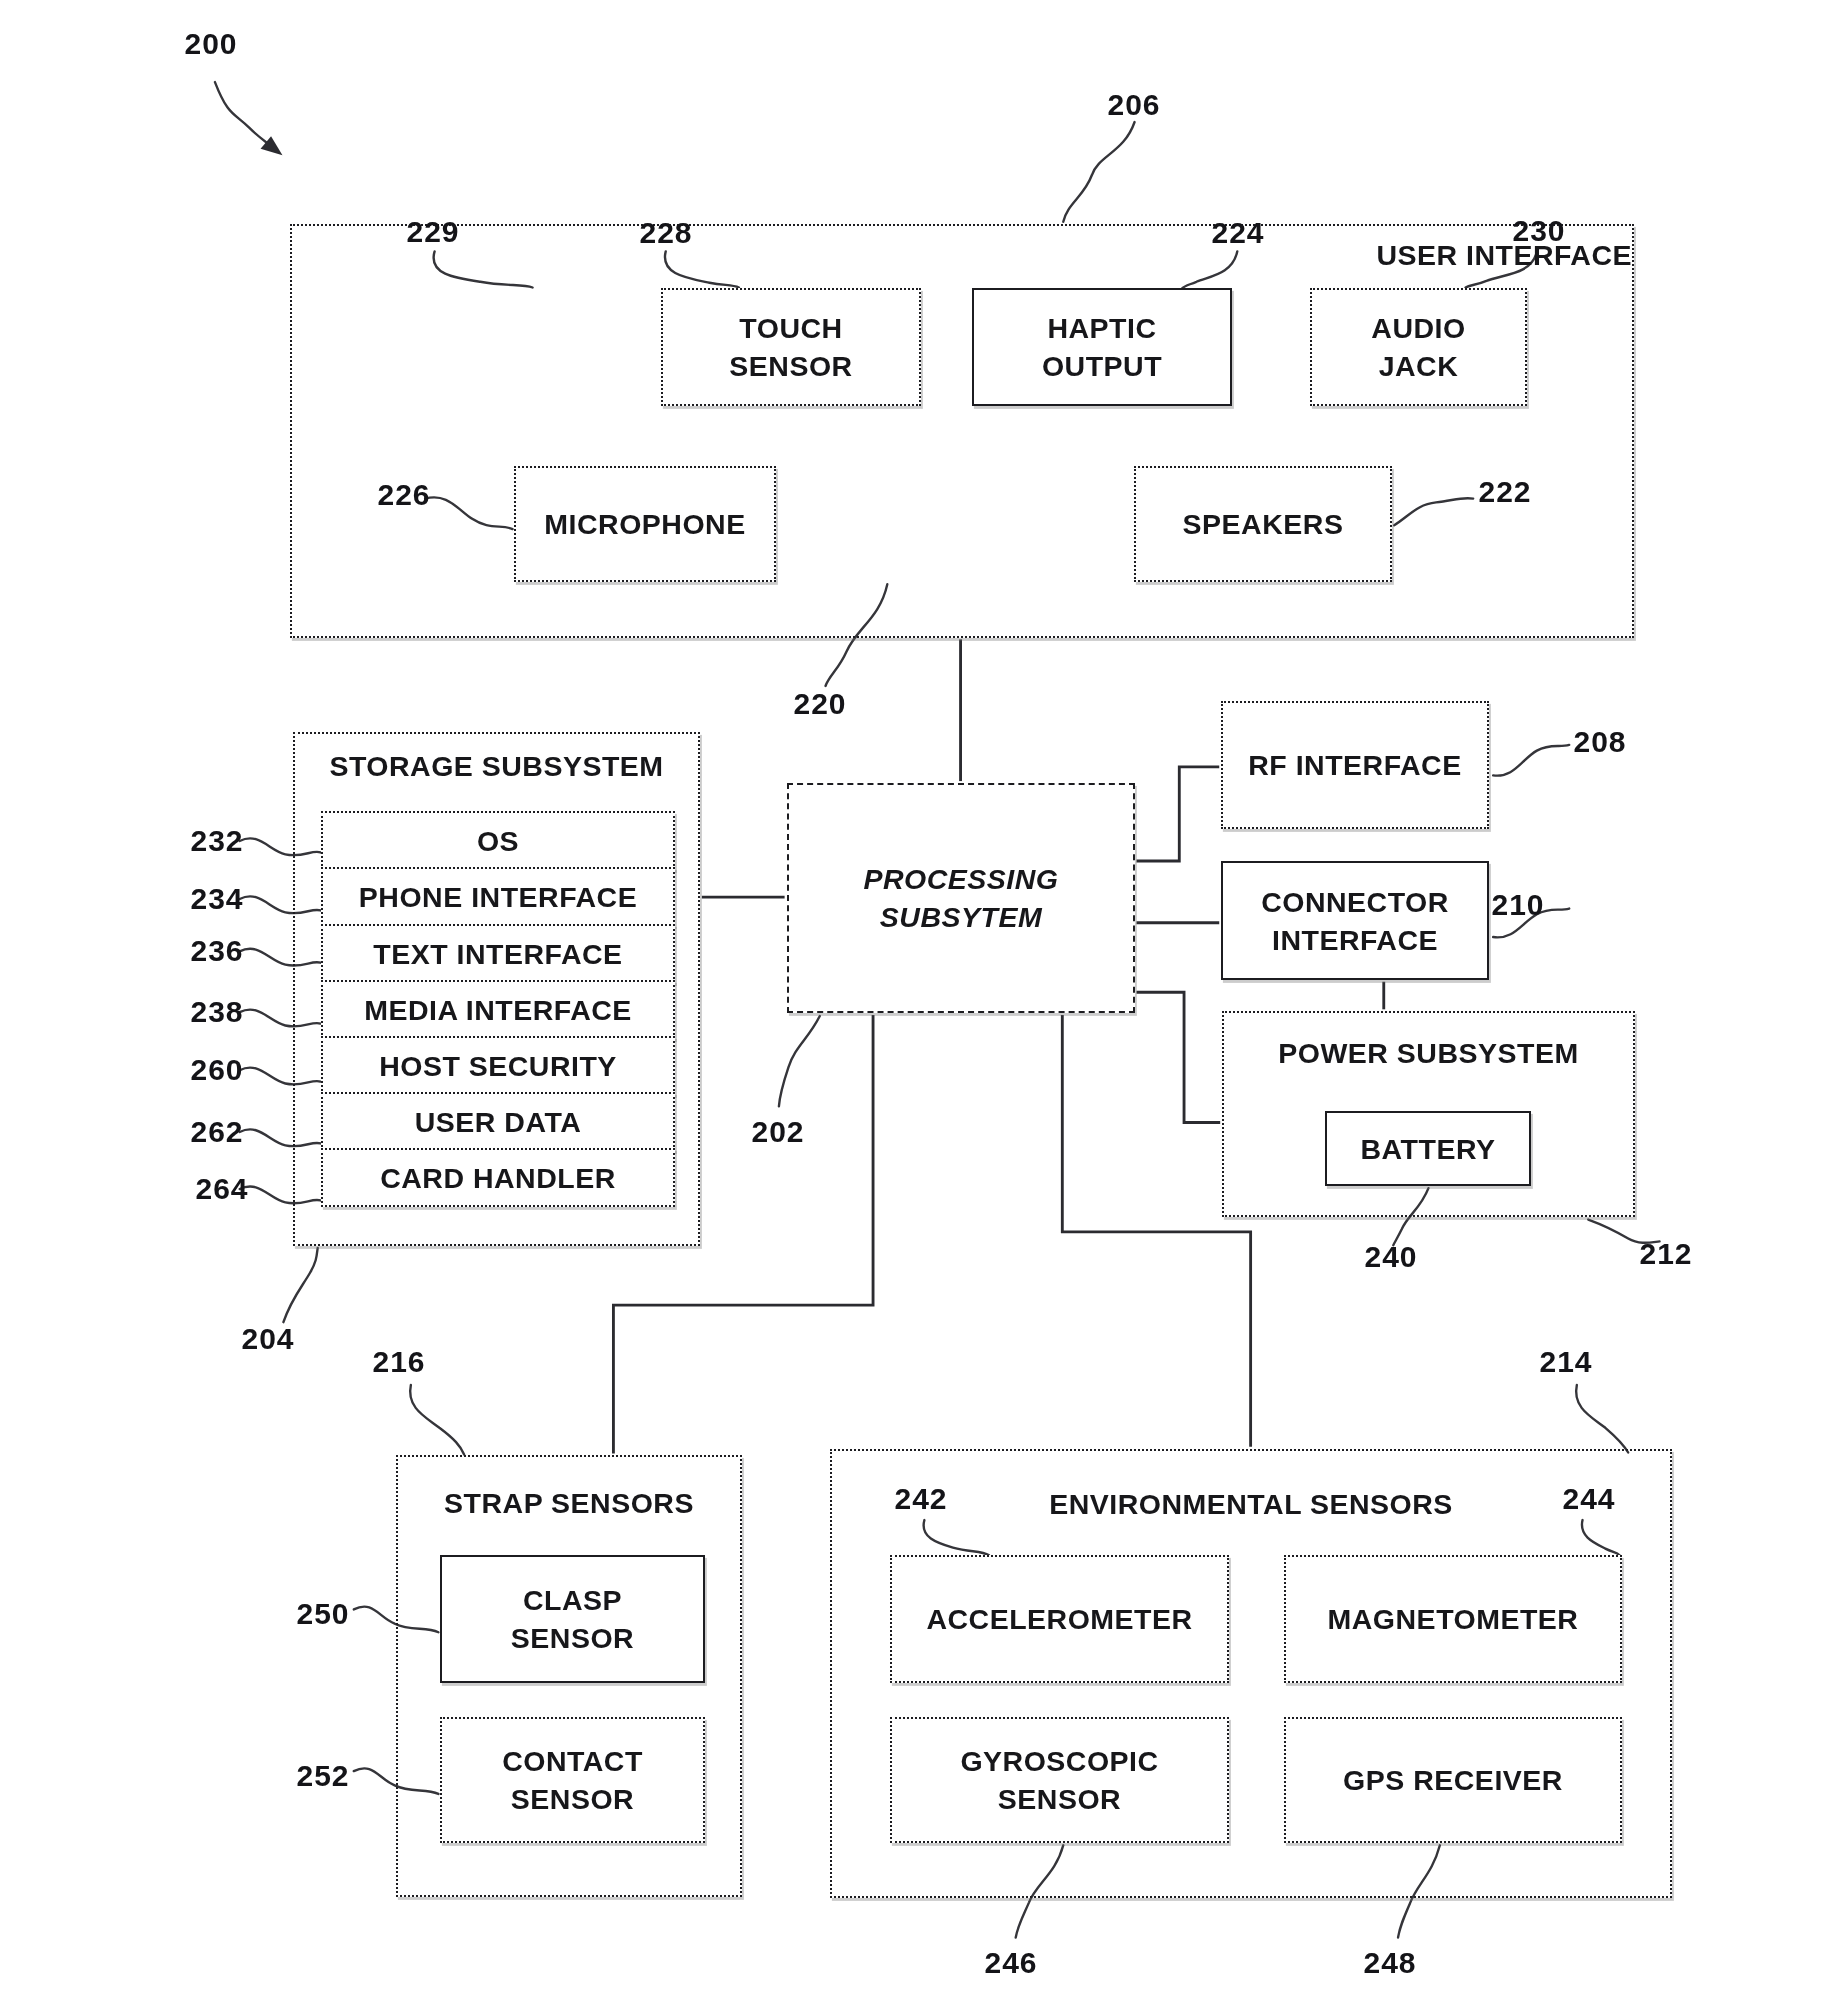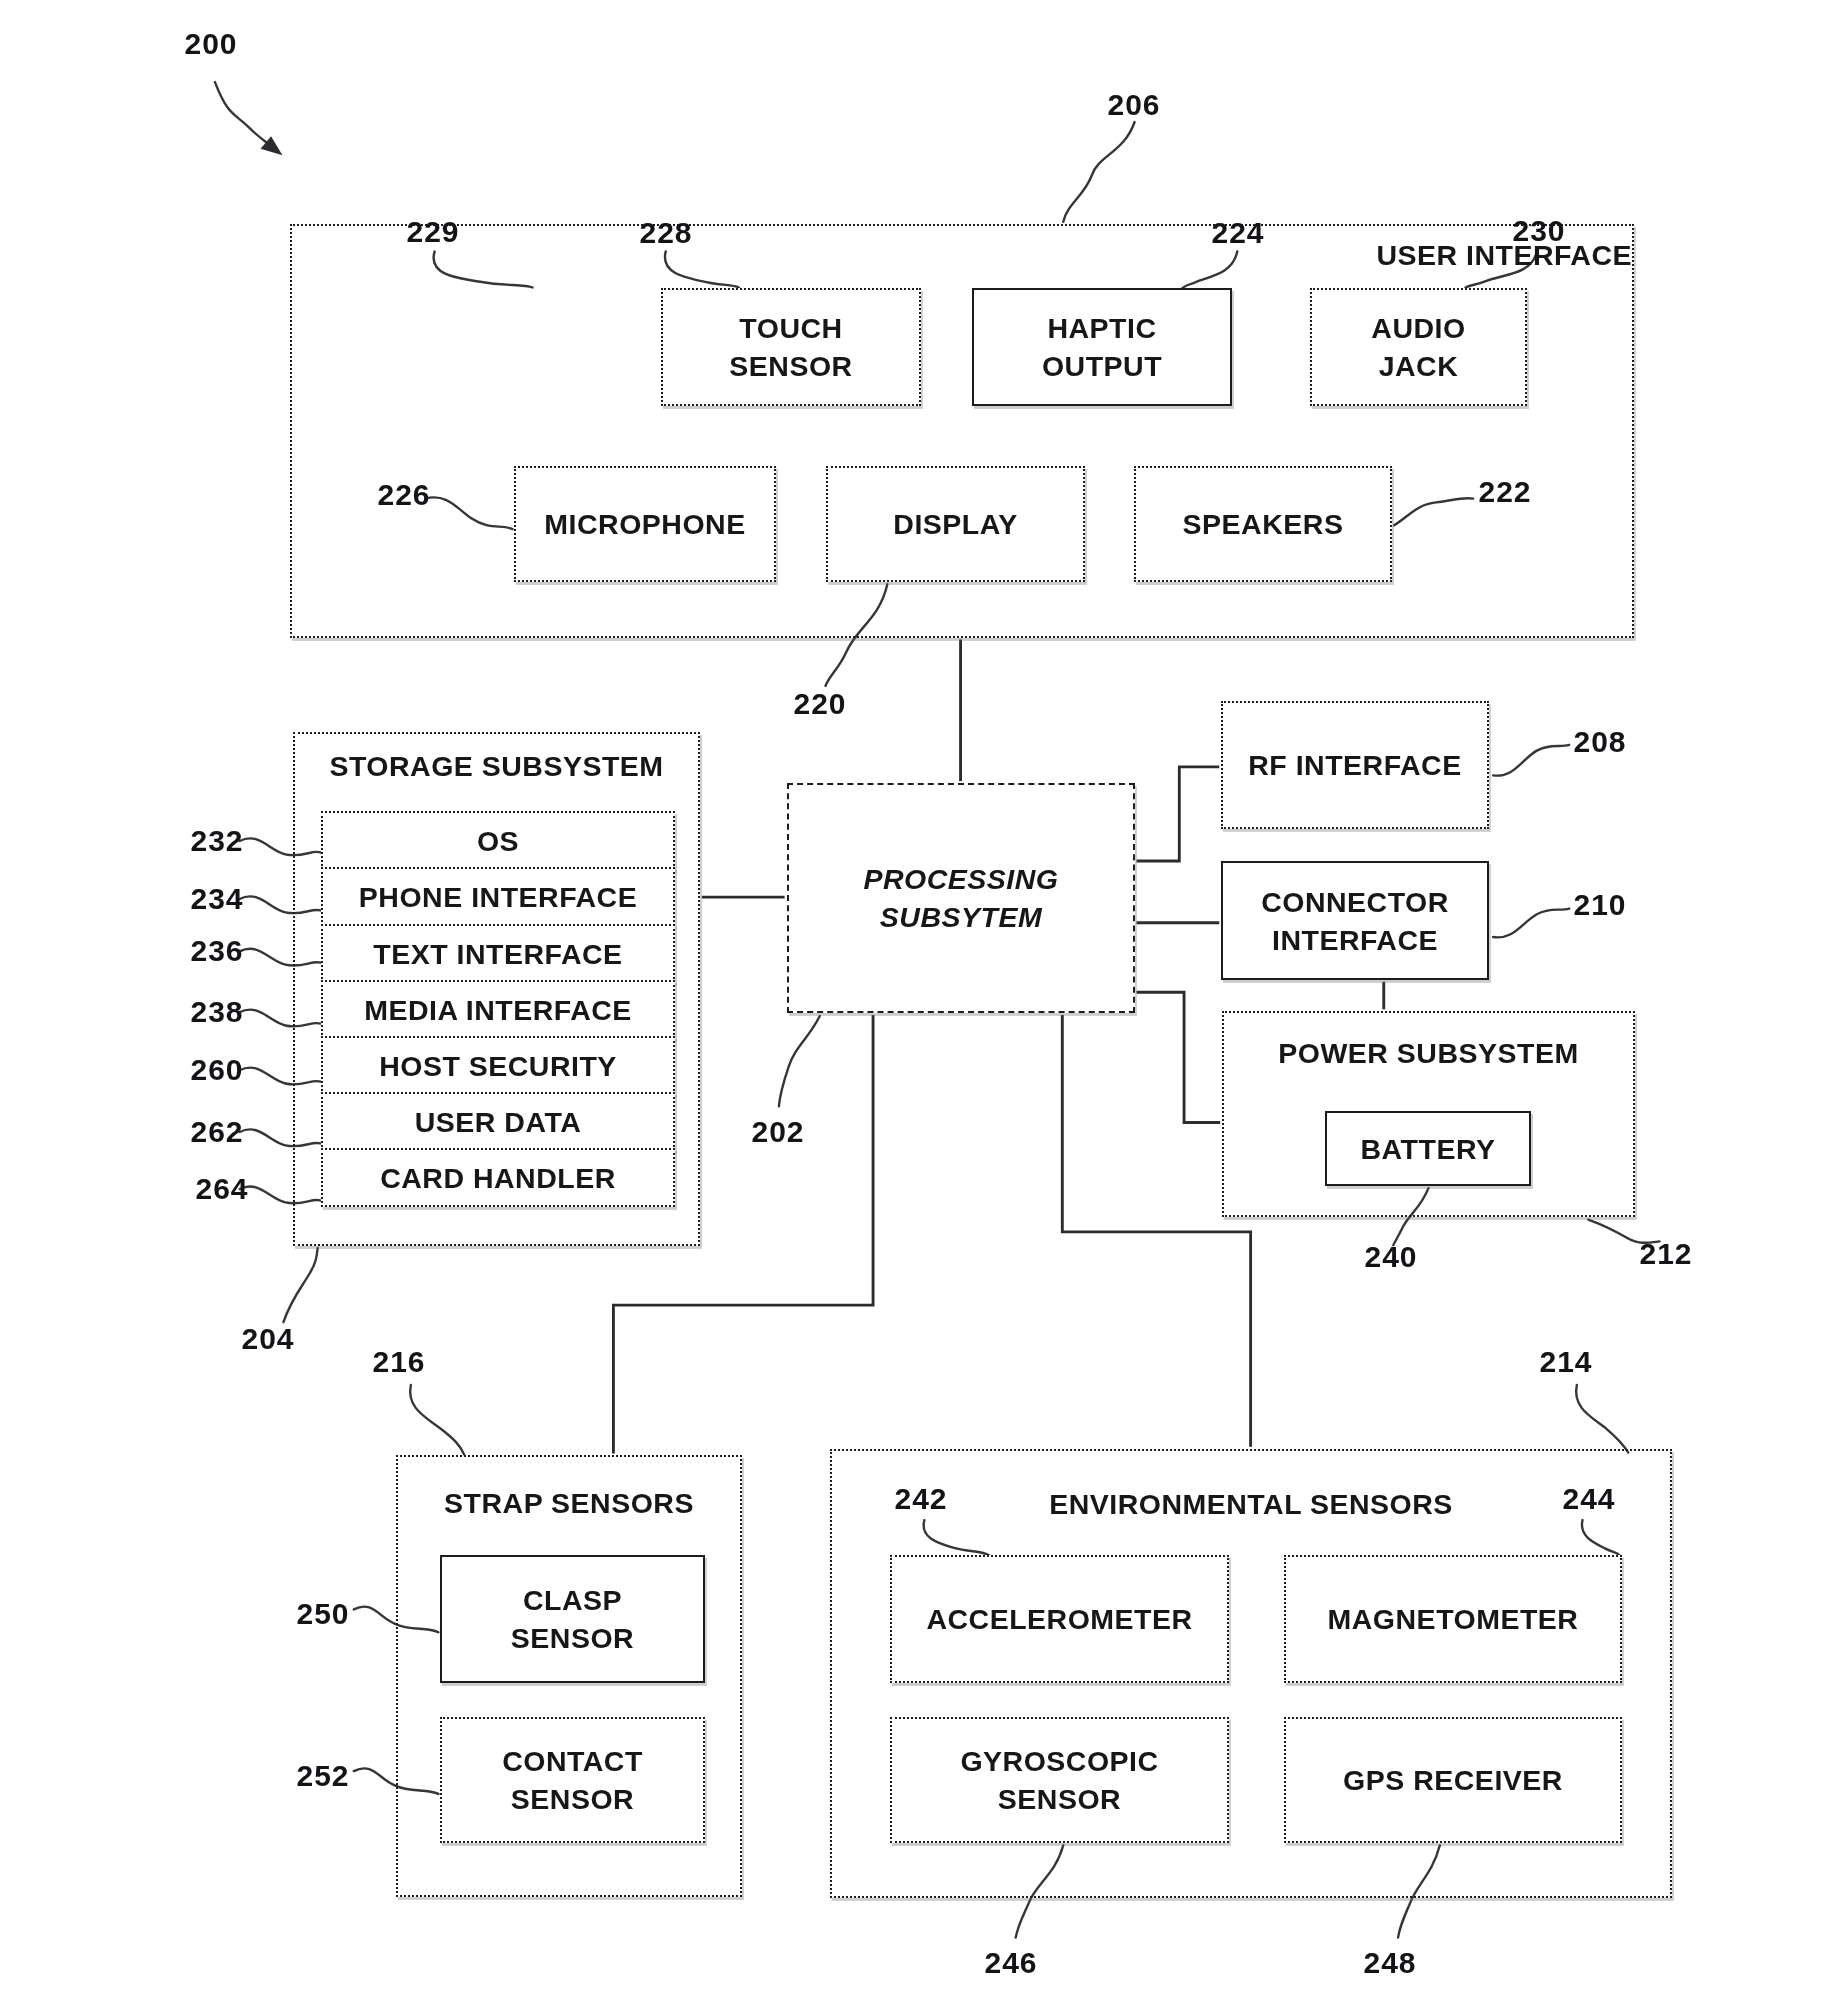--- a/index.html
+++ b/index.html
@@ -87,21 +87,20 @@
   <div class="box group" style="left:290px;top:224px;width:1344px;height:414px;">
     <div class="group-title" style="top:9.5px;text-align:right;">USER INTERFACE</div>
   </div>
   <div class="box" style="left:661px;top:288px;width:260px;height:118px;">TOUCH
 SENSOR</div>
   <div class="box solid" style="left:972px;top:288px;width:260px;height:118px;">HAPTIC
 OUTPUT</div>
   <div class="box" style="left:1310px;top:288px;width:217px;height:118px;">AUDIO
 JACK</div>
   <div class="box" style="left:514px;top:466px;width:262px;height:116px;">MICROPHONE</div>
-  <div class="box" style="left:826px;top:466px;width:259px;height:116px;">DISPLAY</div>
   <div class="box" style="left:1134px;top:466px;width:258px;height:116px;">SPEAKERS</div>
 
   <div class="box group" style="left:293px;top:732px;width:407px;height:514px;">
     <div class="group-title" style="top:13.3px;">STORAGE SUBSYSTEM</div>
   </div>
   <div class="box" style="left:321px;top:811px;width:354px;height:59px;line-height:30px;">OS</div>
   <div class="box" style="left:321px;top:867px;width:354px;height:59px;line-height:30px;">PHONE INTERFACE</div>
   <div class="box" style="left:321px;top:924px;width:354px;height:59px;line-height:30px;">TEXT INTERFACE</div>
   <div class="box" style="left:321px;top:980px;width:354px;height:59px;line-height:30px;">MEDIA INTERFACE</div>
   <div class="box" style="left:321px;top:1036px;width:354px;height:59px;line-height:30px;">HOST SECURITY</div>
@@ -148,21 +147,21 @@
   <div class="ref" style="left:217px;top:841px;">232</div>
   <div class="ref" style="left:217px;top:899px;">234</div>
   <div class="ref" style="left:217px;top:951px;">236</div>
   <div class="ref" style="left:217px;top:1012px;">238</div>
   <div class="ref" style="left:217px;top:1070px;">260</div>
   <div class="ref" style="left:217px;top:1132px;">262</div>
   <div class="ref" style="left:222px;top:1189px;">264</div>
   <div class="ref" style="left:268px;top:1339px;">204</div>
   <div class="ref" style="left:778px;top:1132px;">202</div>
   <div class="ref" style="left:1600px;top:742px;">208</div>
-  <div class="ref" style="left:1600px;top:905px;">210</div>
+  <div class="ref" style="left:1518px;top:905px;">210</div>
   <div class="ref" style="left:1391px;top:1257px;">240</div>
   <div class="ref" style="left:1666px;top:1254px;">212</div>
   <div class="ref" style="left:399px;top:1362px;">216</div>
   <div class="ref" style="left:1566px;top:1362px;">214</div>
   <div class="ref" style="left:323px;top:1614px;">250</div>
   <div class="ref" style="left:323px;top:1776px;">252</div>
   <div class="ref" style="left:921px;top:1499px;">242</div>
   <div class="ref" style="left:1581px;top:1499px;margin-left:8px;">244</div>
   <div class="ref" style="left:1011px;top:1963px;">246</div>
   <div class="ref" style="left:1390px;top:1963px;">248</div>

